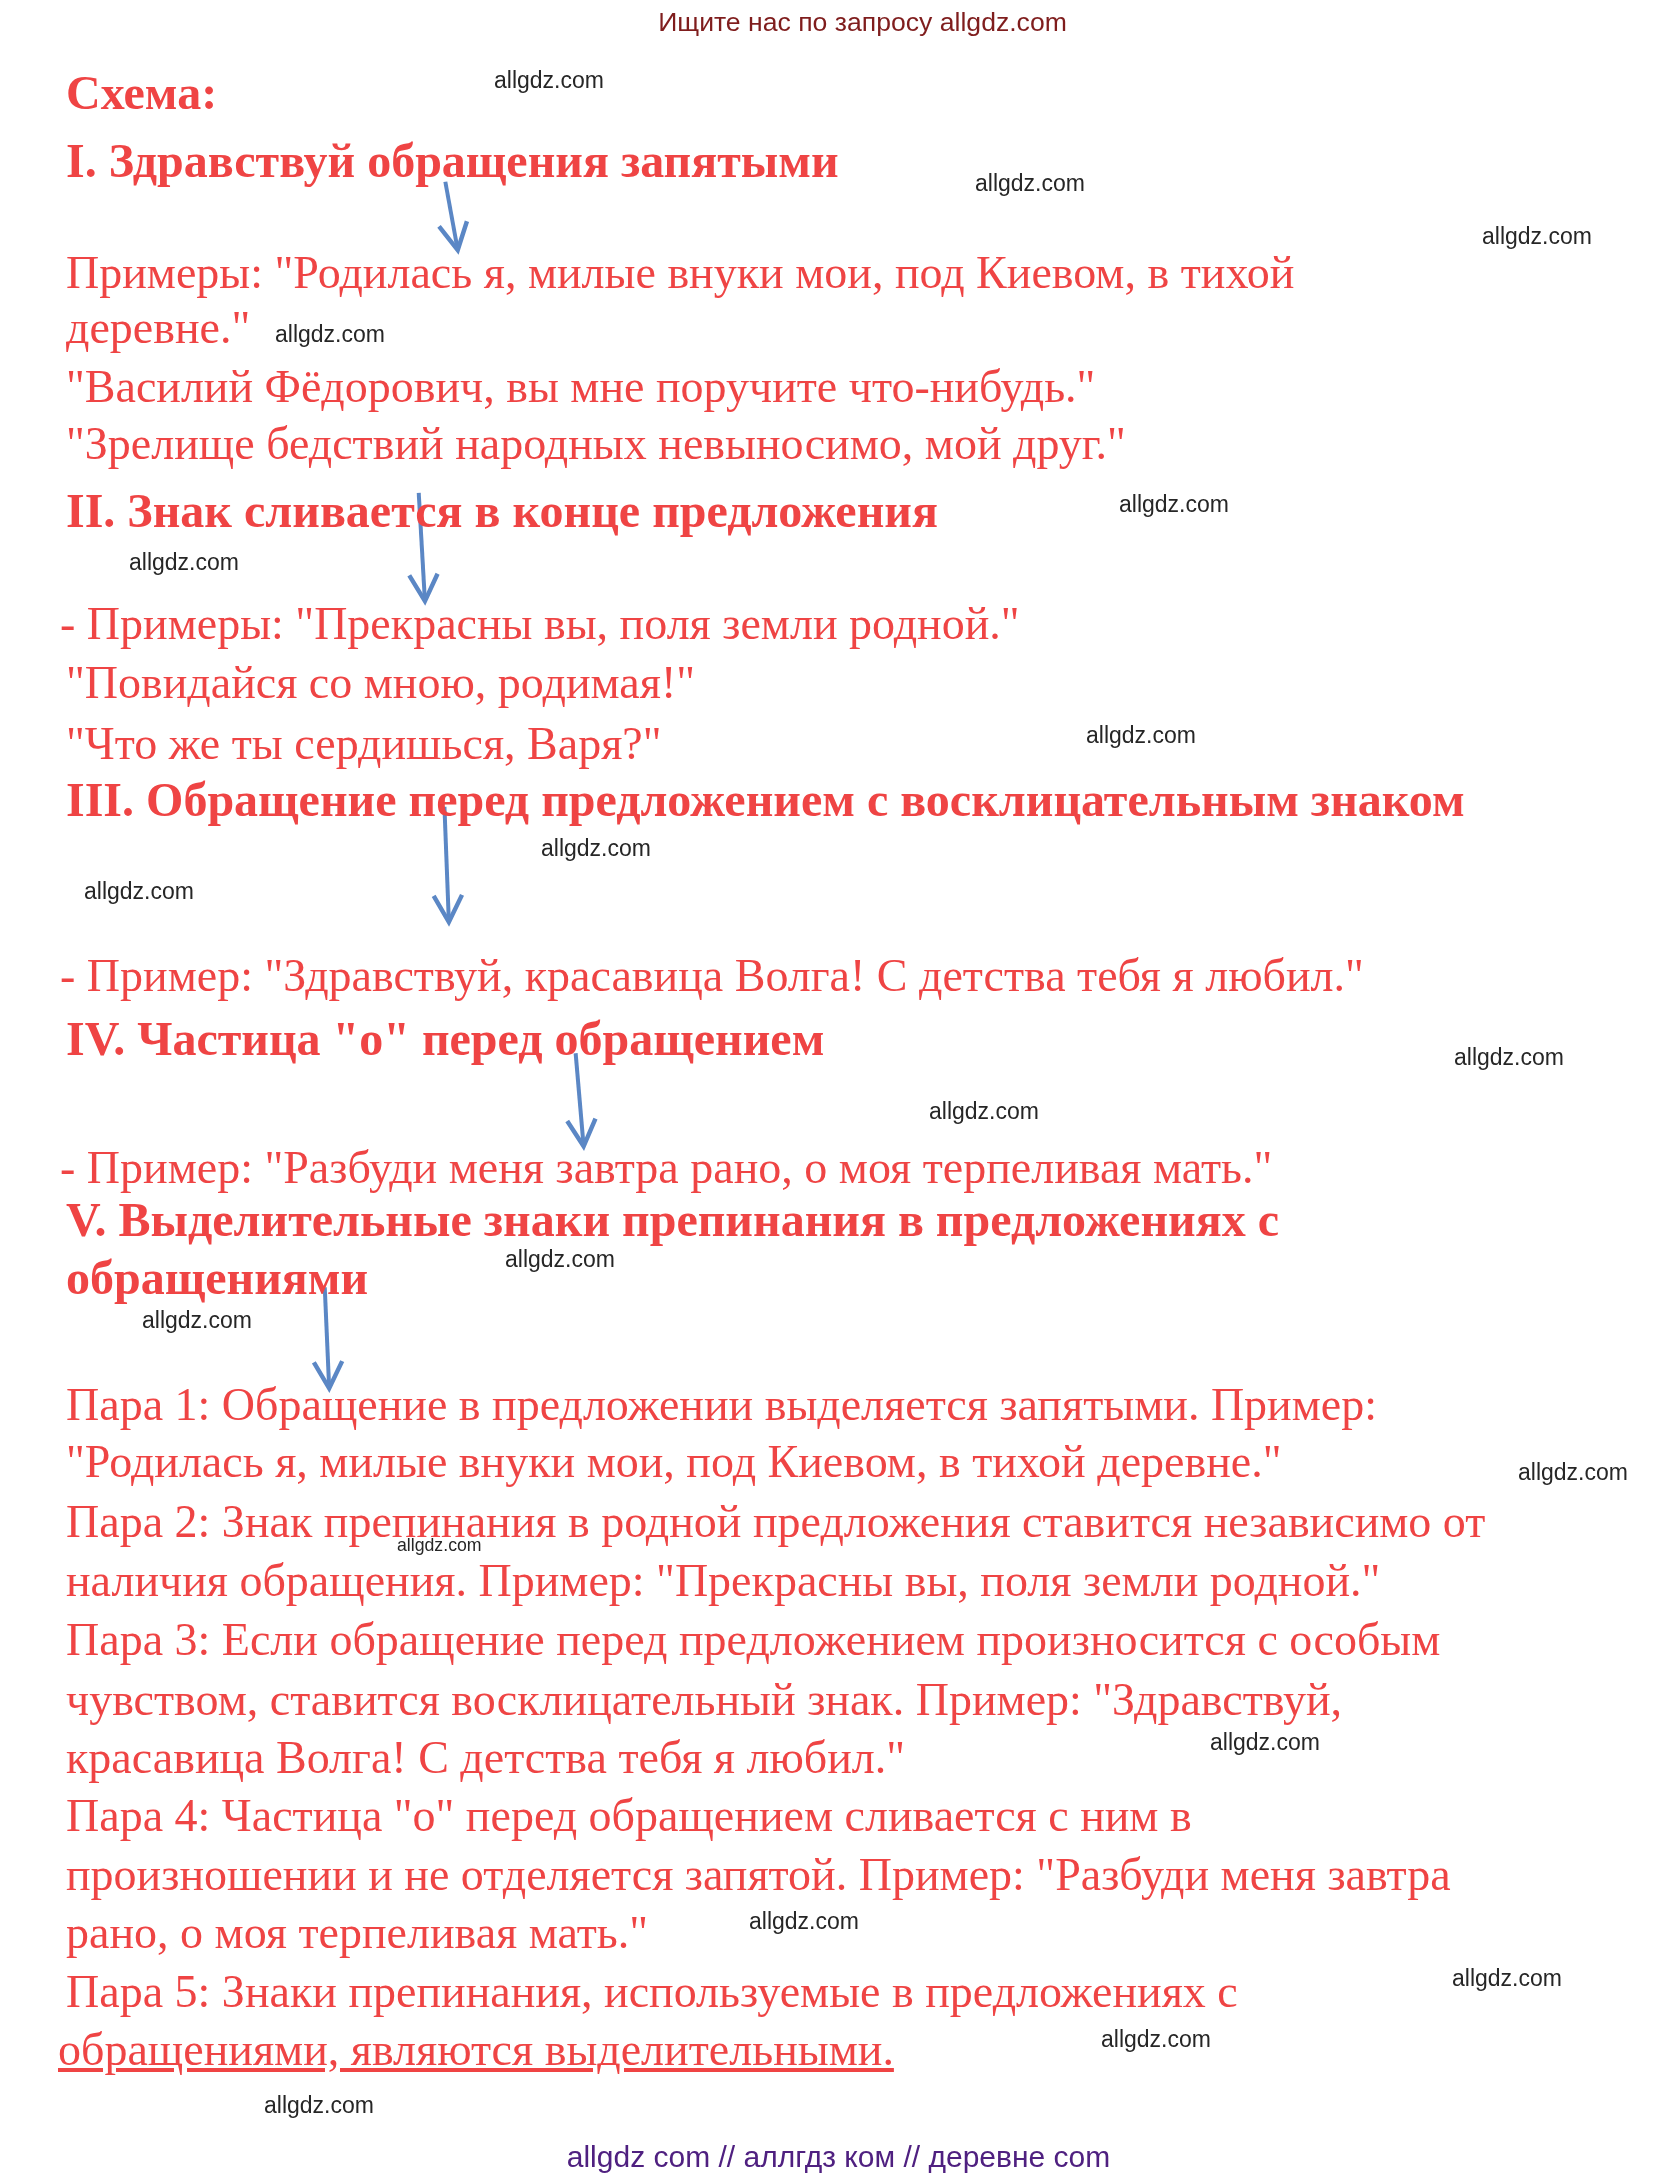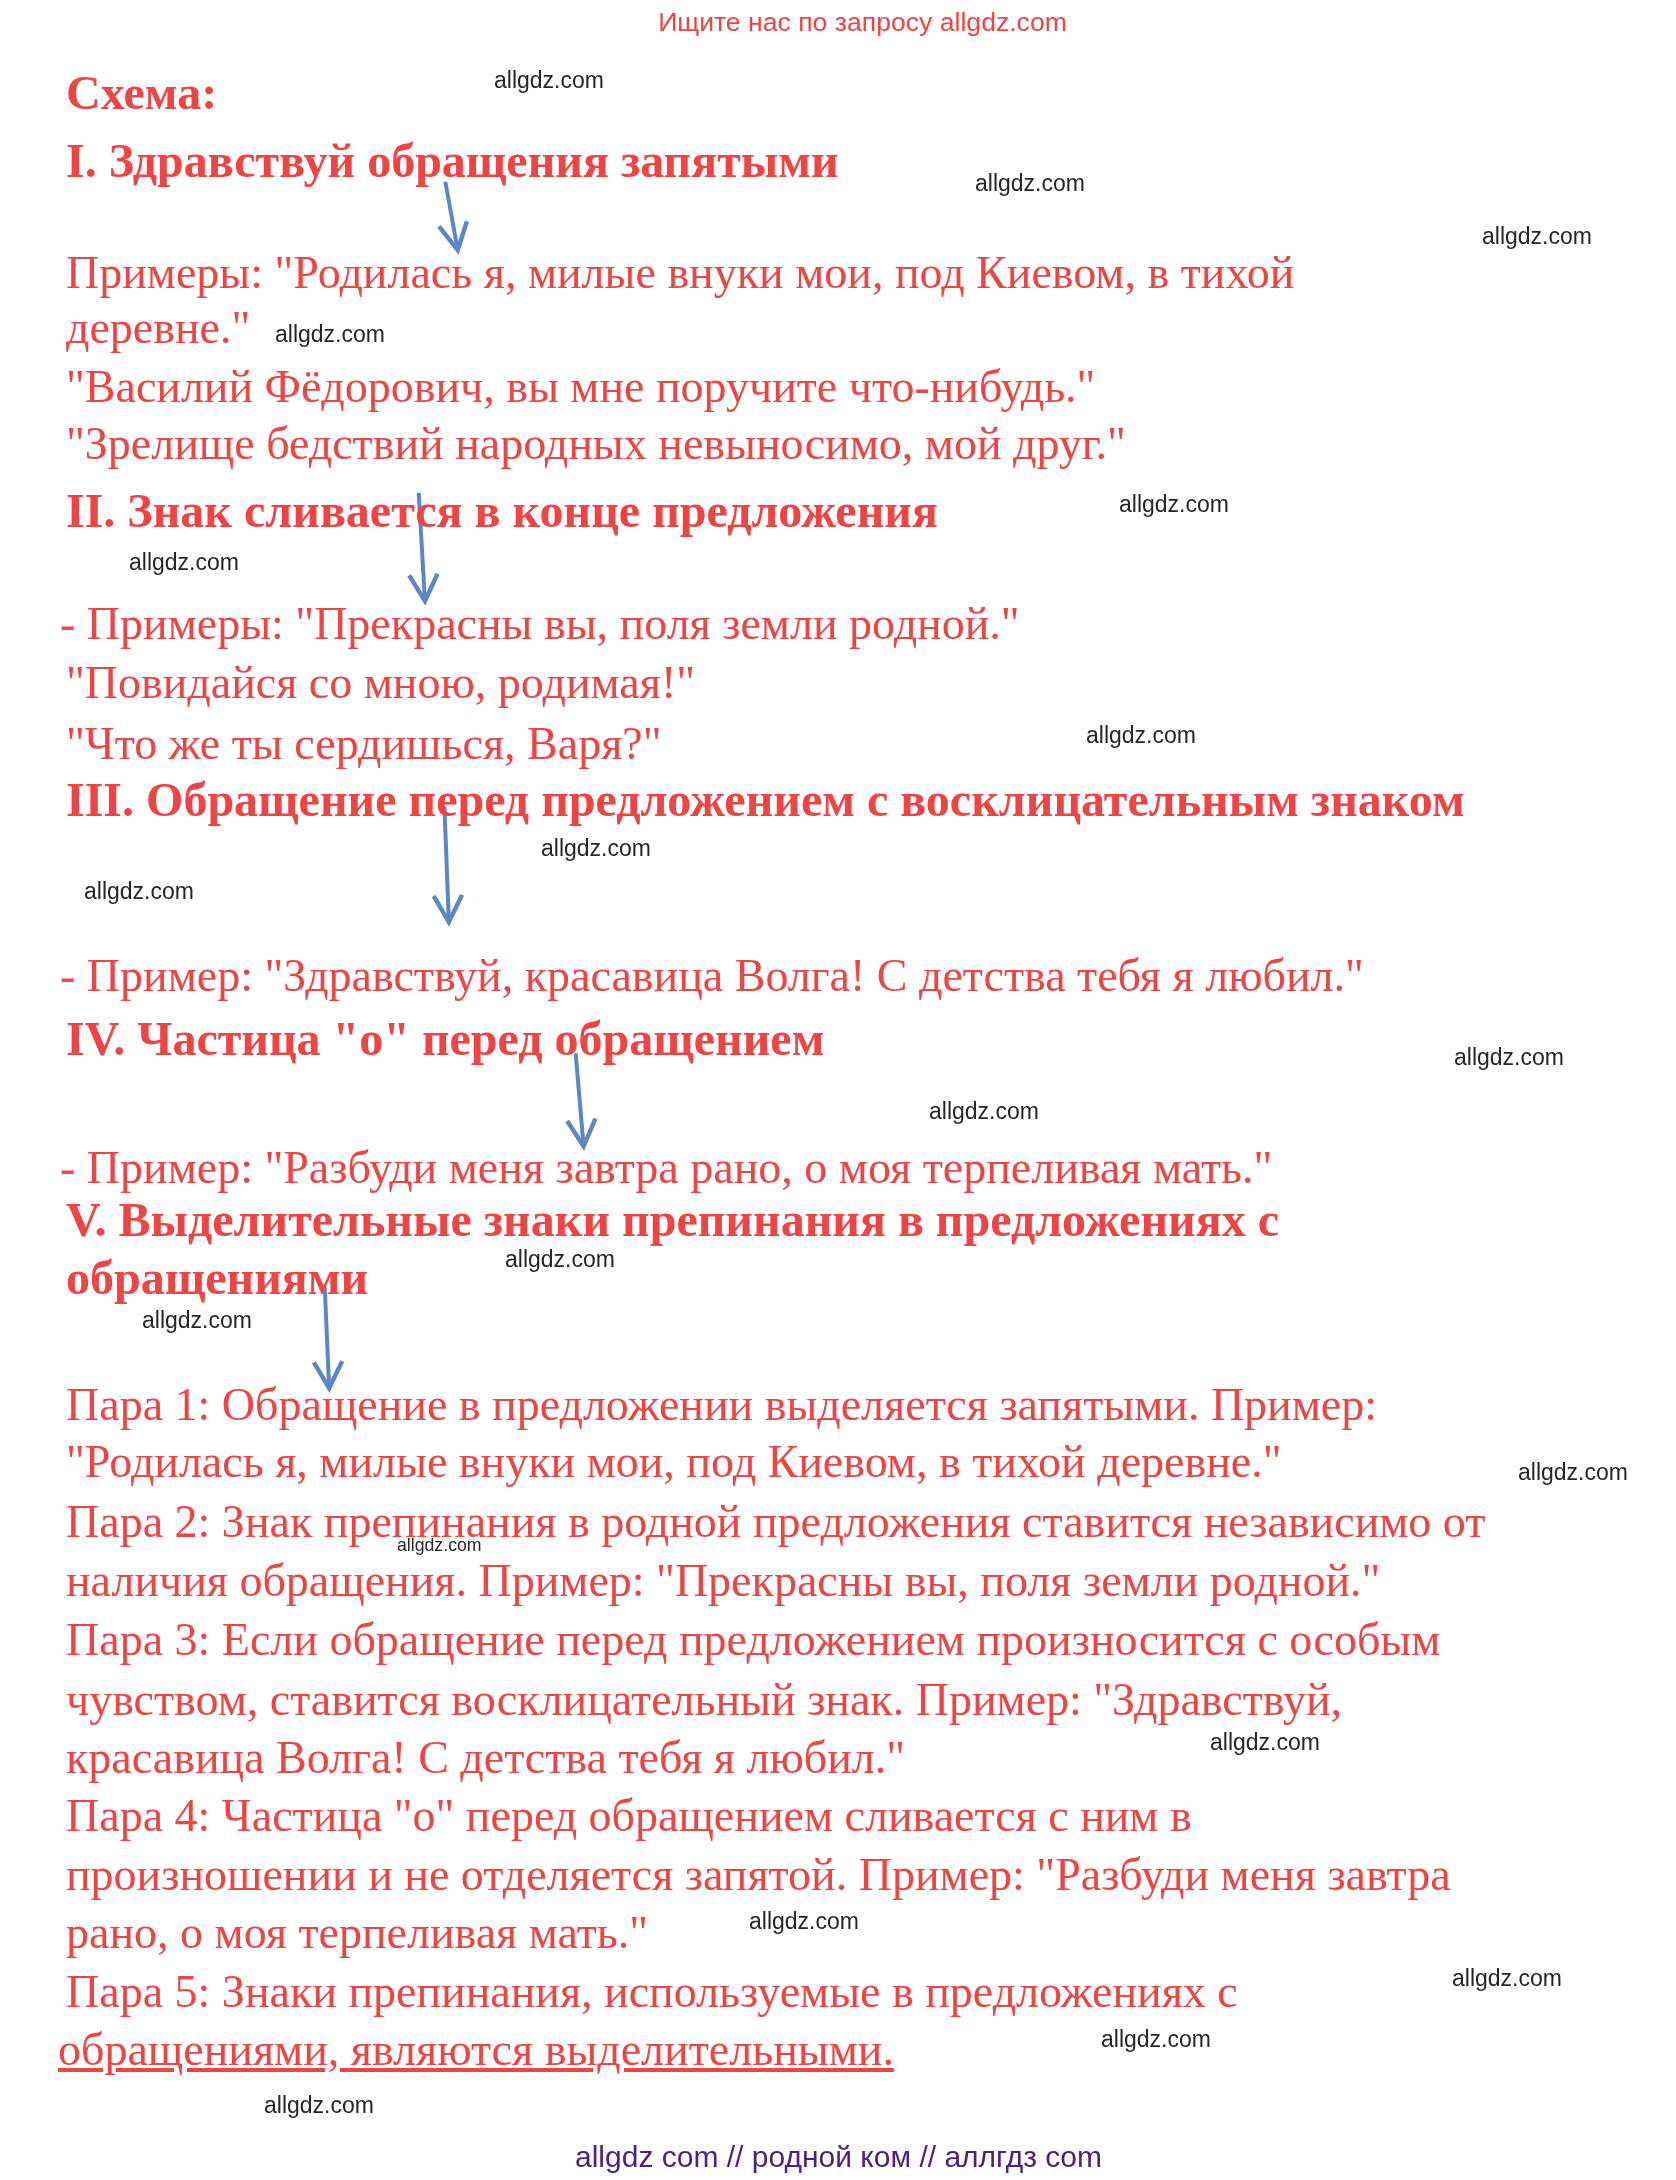--- a/index.html
+++ b/index.html
@@ -63,21 +63,21 @@
       </g>
       <g>
         <line x1="649" y1="1188" x2="657.6583954346142" y2="1289.014613403833" stroke="#5b87c5" stroke-width="4.5"></line>
         <polyline points="639.496419374939,1264.4760187902905 658,1293 671.3795121442749,1261.7431822672045" fill="none" stroke="#5b87c5" stroke-width="5"></polyline>
       </g>
       <g>
         <line x1="366" y1="1452" x2="370.8247299033234" y2="1562.003841795773" stroke="#5b87c5" stroke-width="4.5"></line>
         <polyline points="353.7008414580172,1536.7298938550039 371,1566 385.6701070918334,1535.3277330815908" fill="none" stroke="#5b87c5" stroke-width="5"></polyline>
       </g>
     </svg>
-  <div id="banner-top" class="banner" style="color: #ef4444; padding-left: 48px;">Ищите нас по запросу allgdz.com</div>
+  <div id="banner-top" class="banner" style="color: #7f1d1d; padding-left: 48px;">Ищите нас по запросу allgdz.com</div>
   <div id="lines-container">
       <div class="line h" style="left: 66px; top: 67px;">Схема:</div>
       <div class="line h" style="left: 66px; top: 135px;">I. Здравствуй обращения запятыми</div>
       <div class="line b" style="left: 66px; top: 248px;">Примеры: "Родилась я, милые внуки мои, под Киевом, в тихой</div>
       <div class="line b" style="left: 66px; top: 303px;">деревне."</div>
       <div class="line b" style="left: 66px; top: 362px;">"Василий Фёдорович, вы мне поручите что-нибудь."</div>
       <div class="line b" style="left: 66px; top: 419px;">"Зрелище бедствий народных невыносимо, мой друг."</div>
       <div class="line h" style="left: 66px; top: 485px;">II. Знак сливается в конце предложения</div>
       <div class="line b" style="left: 60px; top: 599px;">- Примеры: "Прекрасны вы, поля земли родной."</div>
       <div class="line b" style="left: 66px; top: 658px;">"Повидайся со мною, родимая!"</div>
@@ -116,15 +116,15 @@
       <span class="wm" style="left: 505px; top: 1248px; font-size: 23px; color: rgb(38, 38, 38);">allgdz.com</span>
       <span class="wm" style="left: 142px; top: 1309px; font-size: 23px; color: rgb(38, 38, 38);">allgdz.com</span>
       <span class="wm" style="left: 1518px; top: 1461px; font-size: 23px; color: rgb(38, 38, 38);">allgdz.com</span>
       <span class="wm" style="left: 397px; top: 1537px; font-size: 17.7px; color: rgb(38, 38, 38);">allgdz.com</span>
       <span class="wm" style="left: 1210px; top: 1731px; font-size: 23px; color: rgb(38, 38, 38);">allgdz.com</span>
       <span class="wm" style="left: 749px; top: 1910px; font-size: 23px; color: rgb(38, 38, 38);">allgdz.com</span>
       <span class="wm" style="left: 1452px; top: 1967px; font-size: 23px; color: rgb(38, 38, 38);">allgdz.com</span>
       <span class="wm" style="left: 1101px; top: 2028px; font-size: 23px; color: rgb(38, 38, 38);">allgdz.com</span>
       <span class="wm" style="left: 264px; top: 2094px; font-size: 23px; color: rgb(38, 38, 38);">allgdz.com</span>
     </div>
-  <div id="banner-bottom" class="banner" style="color: rgb(79, 32, 128);">allgdz com  //  родной ком  //  аллгдз com</div>
+  <div id="banner-bottom" class="banner" style="color: rgb(79, 32, 128);">allgdz com  //  аллгдз ком  //  деревне com</div>
 </div>
 
 
 </body></html>

